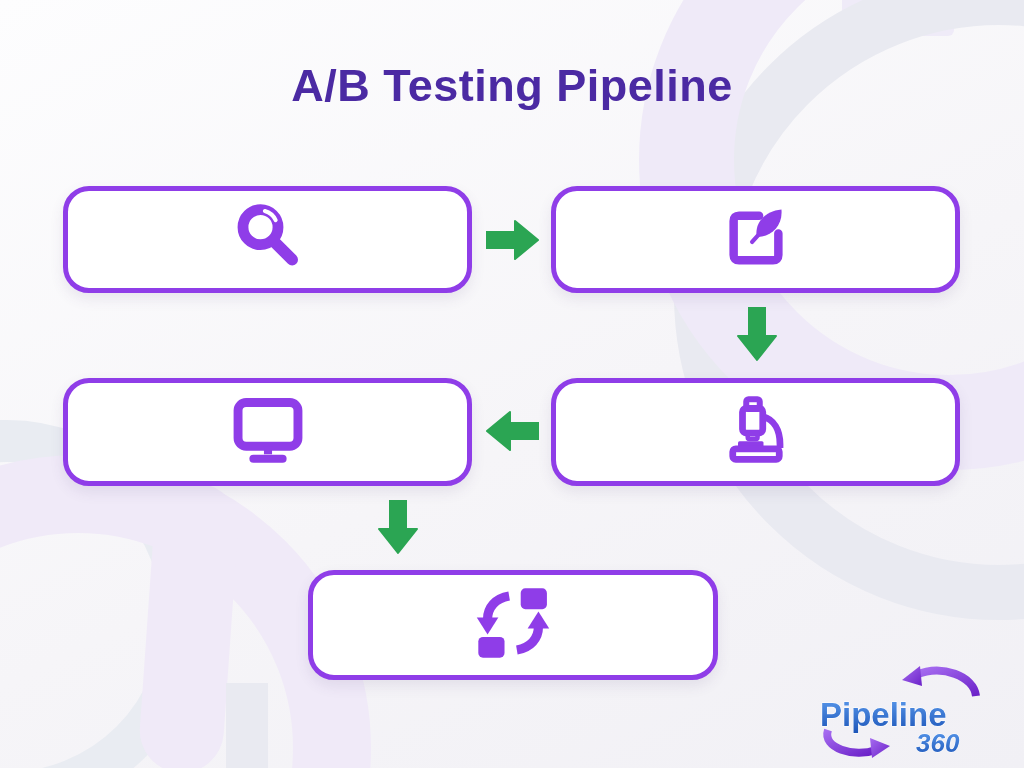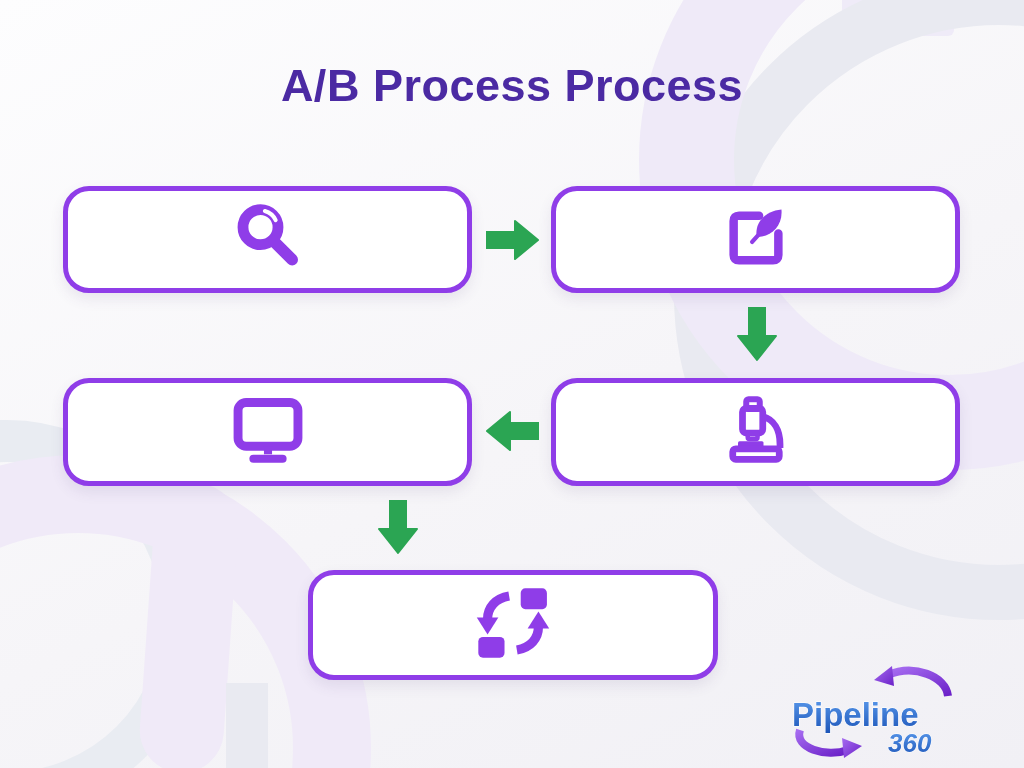--- a/index.html
+++ b/index.html
@@ -38,36 +38,36 @@
   .box-5{left:308px;top:570px;width:400px;height:100px;}
 
   
   .garrow{position:absolute;z-index:2;}
   .arrow-1{left:486px;top:220px;}
   .arrow-2{left:737px;top:307px;}
   .arrow-3{left:486px;top:411px;}
   .arrow-4{left:378px;top:500px;}
 
   
-  .logo{position:absolute;left:788px;top:660px;width:172px;height:100px;z-index:2;}
+  .logo{position:absolute;left:816px;top:660px;width:172px;height:100px;z-index:2;}
 </style>
 </head>
 <body>
 
 <div class="stage">
 
   <div class="deco deco-strip-tr"></div>
   <div class="deco deco-arc-tr"></div>
   <div class="deco deco-ring-tr"></div>
   <div class="deco deco-arc-l"></div>
   <div class="deco deco-ring-bl"></div>
   <div class="deco deco-band-bl"></div>
   <div class="deco deco-bar-bl"></div>
 
-  <div class="title">A/B Process Process</div>
+  <div class="title">A/B Testing Pipeline</div>
 
   <div class="pbox box-1">
     <span>
       <svg width="80" height="80" viewBox="0 0 48 48">
         <circle cx="19.5" cy="17.5" r="10.5" fill="none" stroke="#8F3DE8" stroke-width="6.5"></circle>
         <path d="M 22.1 7.8 A 10 10 0 0 1 28.6 13.3" fill="none" stroke="#ffffff" stroke-width="2.4" stroke-linecap="round"></path>
         <path d="M 27.5 26 L 38.5 37" stroke="#8F3DE8" stroke-width="7" stroke-linecap="round"></path>
       </svg>
     </span>
   </div>

